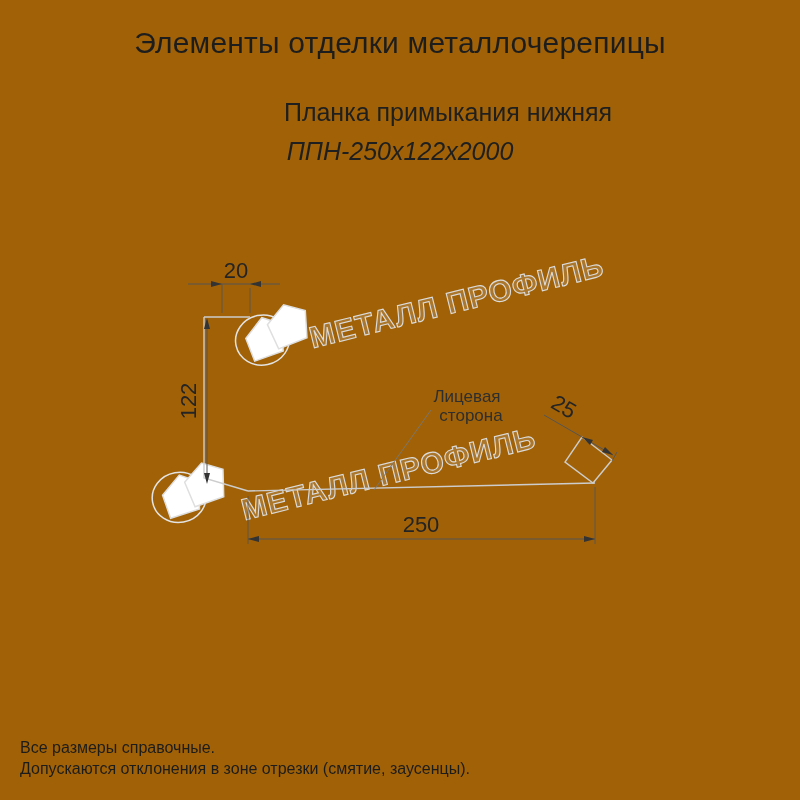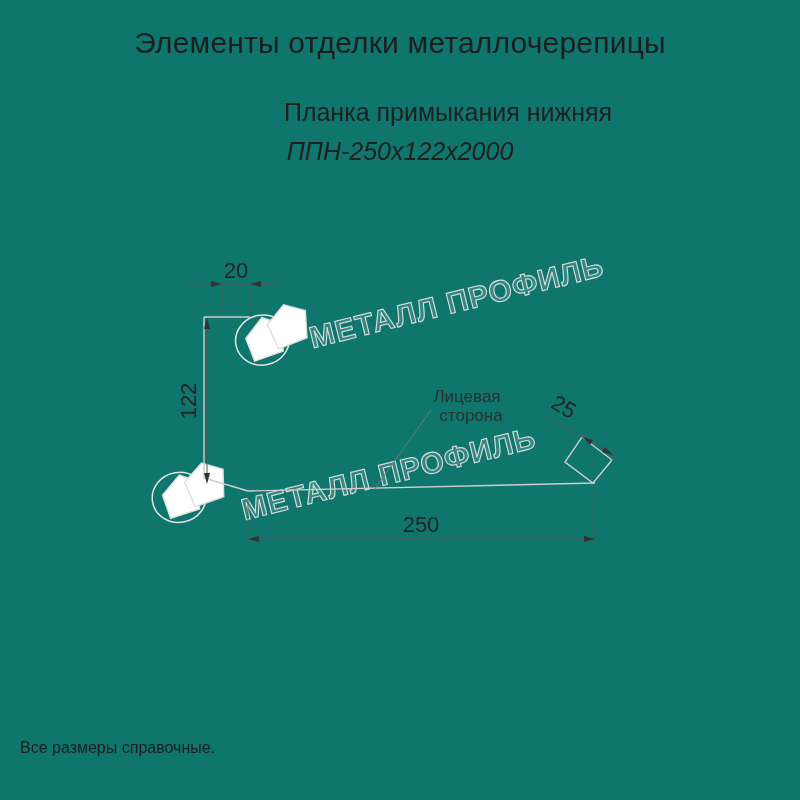--- a/index.html
+++ b/index.html
@@ -1,17 +1,17 @@
 <!DOCTYPE html>
 <html><head>
 <meta charset="utf-8">
 <style>
   html,body{margin:0;padding:0;background:#fff;}
   .page{
-    position:relative;width:800px;height:800px;background:#0f766e;
+    position:relative;width:800px;height:800px;background:#a16207;
     font-family:"Liberation Sans",sans-serif;overflow:hidden;
   }
   .title{
     position:absolute;left:0;top:26px;width:800px;text-align:center;
     font-size:30px;color:#1d1d1d;letter-spacing:0.2px;
   }
   .subtitle{
     position:absolute;left:0;width:800px;text-align:center;
     font-size:25px;color:#1f1f1f;
   }
@@ -104,14 +104,15 @@
     </g>
 
     <g>
       <path d="M431,410 L374,490" stroke="#777777" stroke-width="0.9" fill="none"></path>
       <text class="small" x="467" y="402" text-anchor="middle">Лицевая</text>
       <text class="small" x="471" y="421" text-anchor="middle">сторона</text>
     </g>
   </svg>
 
   <div class="footer-line l1">Все размеры справочные.</div>
+  <div class="footer-line l2">Допускаются отклонения в зоне отрезки (смятие, заусенцы).</div>
 
 </div>
 
 </body></html>

